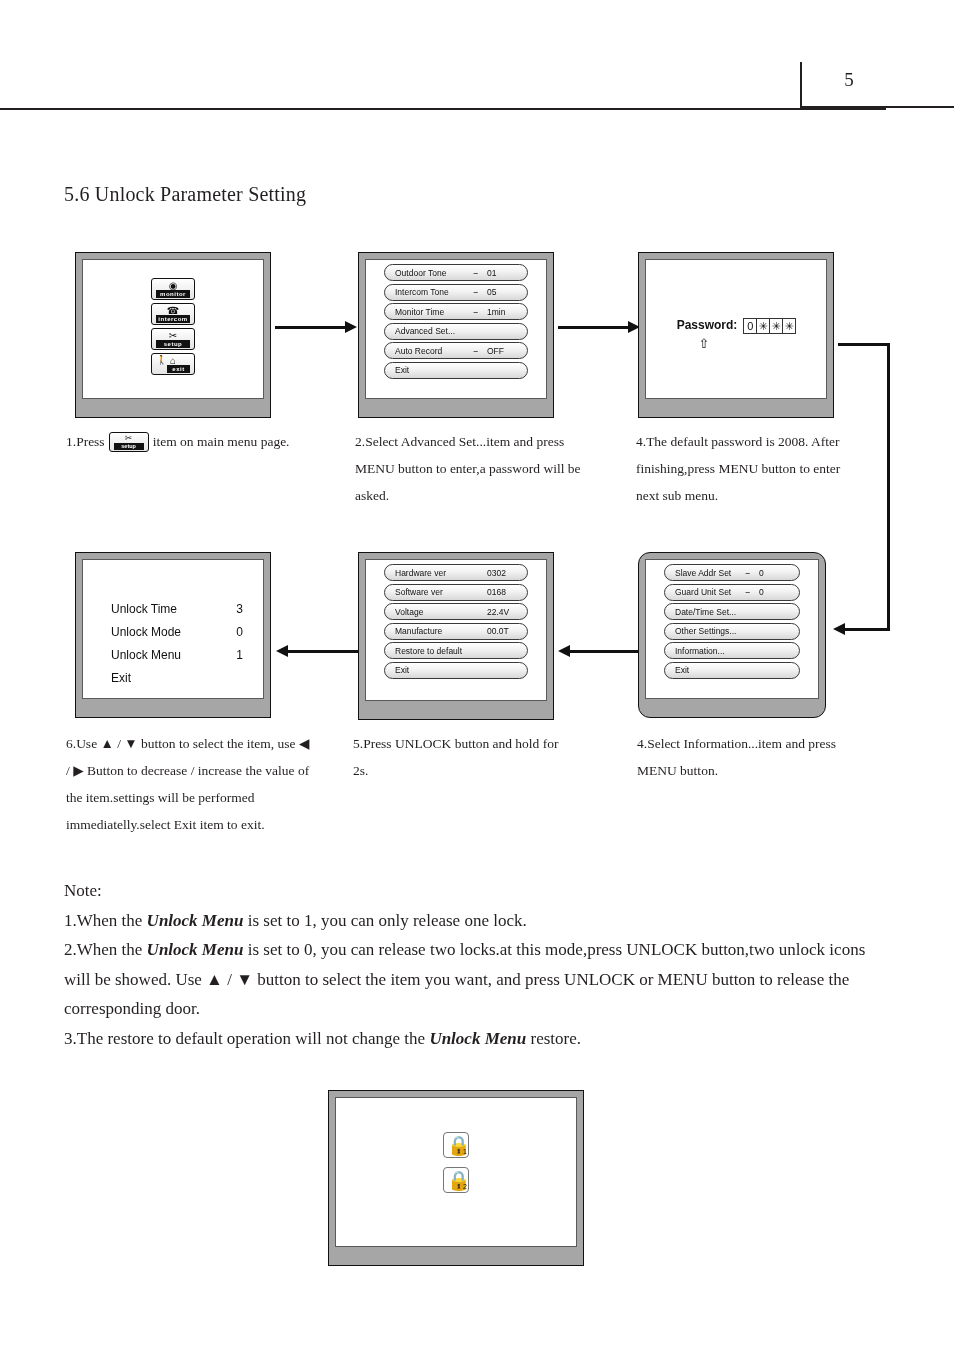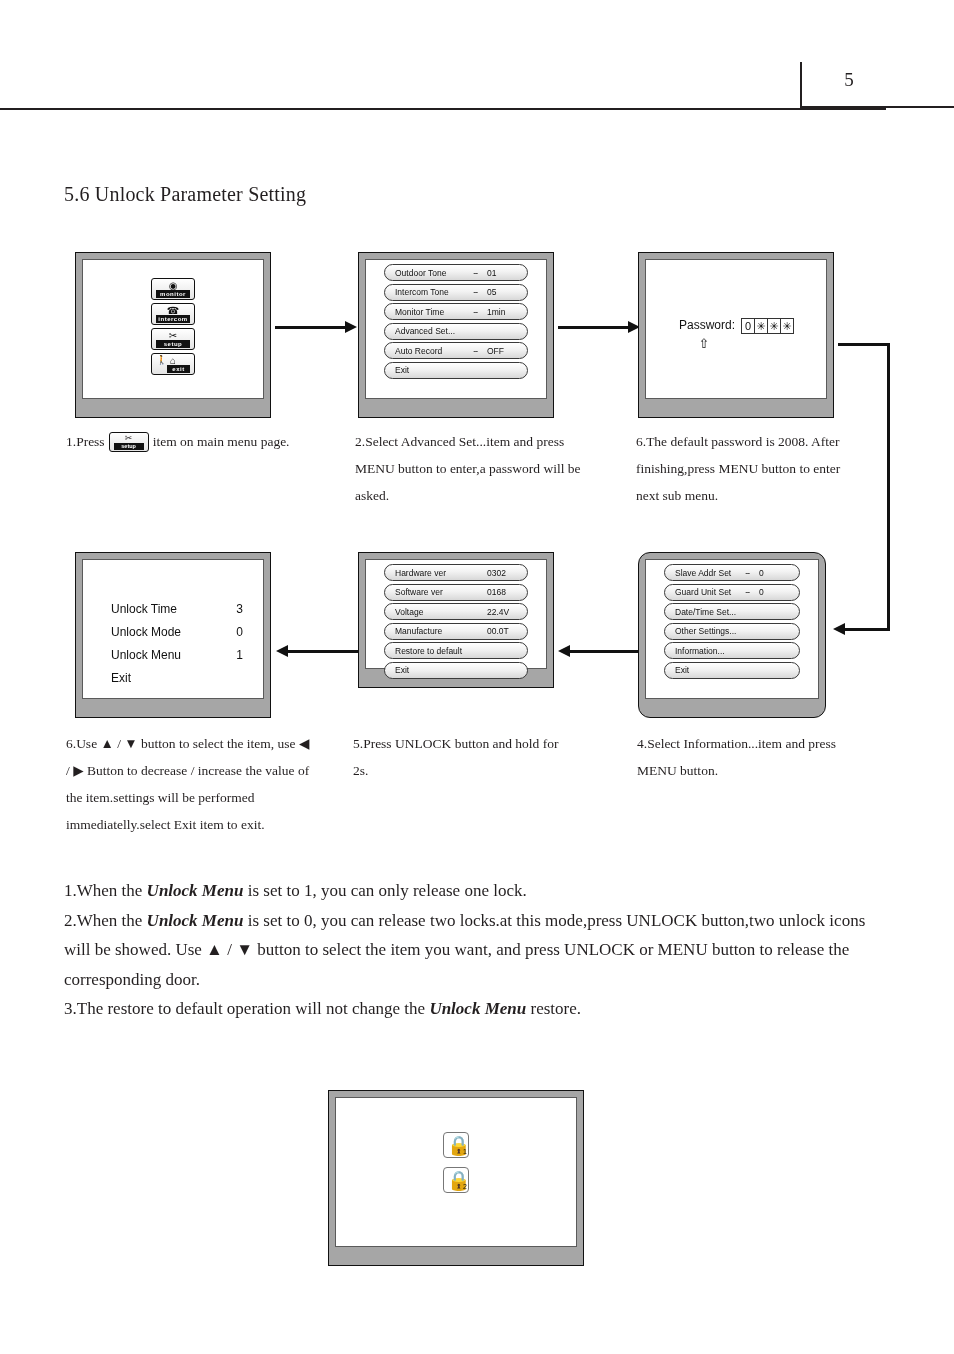--- a/index.html
+++ b/index.html
@@ -94,21 +94,21 @@
     text-align:center; letter-spacing:0.5px;
   }
   .iconbtn.exit .cap { left:15px; right:4px; }
   .iconbtn .exitman {
     position:absolute; left:4px; top:2px; width:9px; height:17px;
     font-size:9px; line-height:9px; color:#111;
   }
 
   
   .pw-wrap { position:absolute; left:0; right:0; top:58px; display:flex; justify-content:center; }
-  .pw-label { font-family:"Liberation Sans", sans-serif; font-size:12px; color:#111; margin-right:6px; }
+  .pw-label { font-family:"Liberation Sans", sans-serif; font-size:12px; color:#111; margin-right:6px;font-weight:bold; }
   .pw-digits { display:flex; }
   .pw-cell {
     width:14px; height:16px;
     border:1px solid #333;
     background:#fff;
     font-family:"Liberation Sans", sans-serif;
     font-size:11px; line-height:15px; text-align:center; color:#111;
     margin-right:-1px;
   }
   .pw-caret {
@@ -264,21 +264,21 @@
 <div class="arrow-line" style="left:845px; top:628px; width:45px; height:3px;"></div>
 <div class="arrow-head ah-left" style="left:833px; top:623px;"></div>
 
 <div class="caption" style="left:66px; top:428px; width:280px;">
   <span>1.Press</span><span class="inline-setup"><span class="g">✂</span><span class="c">setup</span></span><span>item on main</span>
   <span>menu page.</span>
 </div>
 
 <div class="caption" style="left:355px; top:428px; width:230px;">2.Select Advanced Set...item and press MENU button to enter,a password will be asked.</div>
 
-<div class="caption" style="left:636px; top:428px; width:215px;">6.The default password is 2008. After finishing,press MENU button to enter next sub menu.</div>
+<div class="caption" style="left:636px; top:428px; width:215px;">4.The default password is 2008. After finishing,press MENU button to enter next sub menu.</div>
 
 <div class="screen" style="left:75px; top:552px; width:196px; height:166px;">
   <div class="screen-inner">
     <div class="plain-list">
       <div class="plain-row">
         <span class="pl-label">Unlock Time</span>
         <span class="pl-val">3</span>
       </div>
       <div class="plain-row">
         <span class="pl-label">Unlock Mode</span>
@@ -292,21 +292,21 @@
         <span class="pl-label">Exit</span>
         <span class="pl-val"></span>
       </div>
     </div>
   </div>
 </div>
 
 <div class="arrow-line" style="left:288px; top:650px; width:70px; height:3px;"></div>
 <div class="arrow-head ah-left" style="left:276px; top:645px;"></div>
 
-<div class="screen" style="left:358px; top:552px; width:196px; height:136px;">
+<div class="screen" style="left:358px; top:552px; width:196px; height:168px;">
   <div class="screen-inner">
     <div class="pill-list">
       <div class="pill">
         <span class="p-label">Hardware ver</span>
         <span class="p-dash"></span>
         <span class="p-val">0302</span>
       </div>
       <div class="pill">
         <span class="p-label">Software ver</span>
         <span class="p-dash"></span>
@@ -364,20 +364,21 @@
   </div>
 </div>
 
 <div class="caption" style="left:66px; top:730px; width:248px;">6.Use ▲ / ▼ button to select the item, use ◀ / ▶ Button to decrease / increase the value of the item.settings will be performed immediatelly.select Exit item to exit.</div>
 
 <div class="caption" style="left:353px; top:730px; width:215px;">5.Press UNLOCK button and hold for 2s.</div>
 
 <div class="caption" style="left:637px; top:730px; width:215px;">4.Select Information...item and press MENU button.</div>
 
 <div id="note-block">
+  <div>Note:</div>
   <div>
     <span>1.When the </span><span class="em">Unlock Menu</span><span> is set to 1, you can only release one lock.</span>
   </div>
   <div>
     <span>2.When the  </span><span class="em">Unlock Menu</span><span> is set to 0, you can release two locks.at this mode,press UNLOCK button,two unlock icons will be showed. Use ▲ / ▼ button to select the item you want, and press UNLOCK or MENU button to release the corresponding door.</span>
   </div>
   <div>
     <span>3.The restore to default operation will not change the </span><span class="em">Unlock Menu</span><span> restore.</span>
   </div>
 </div>

